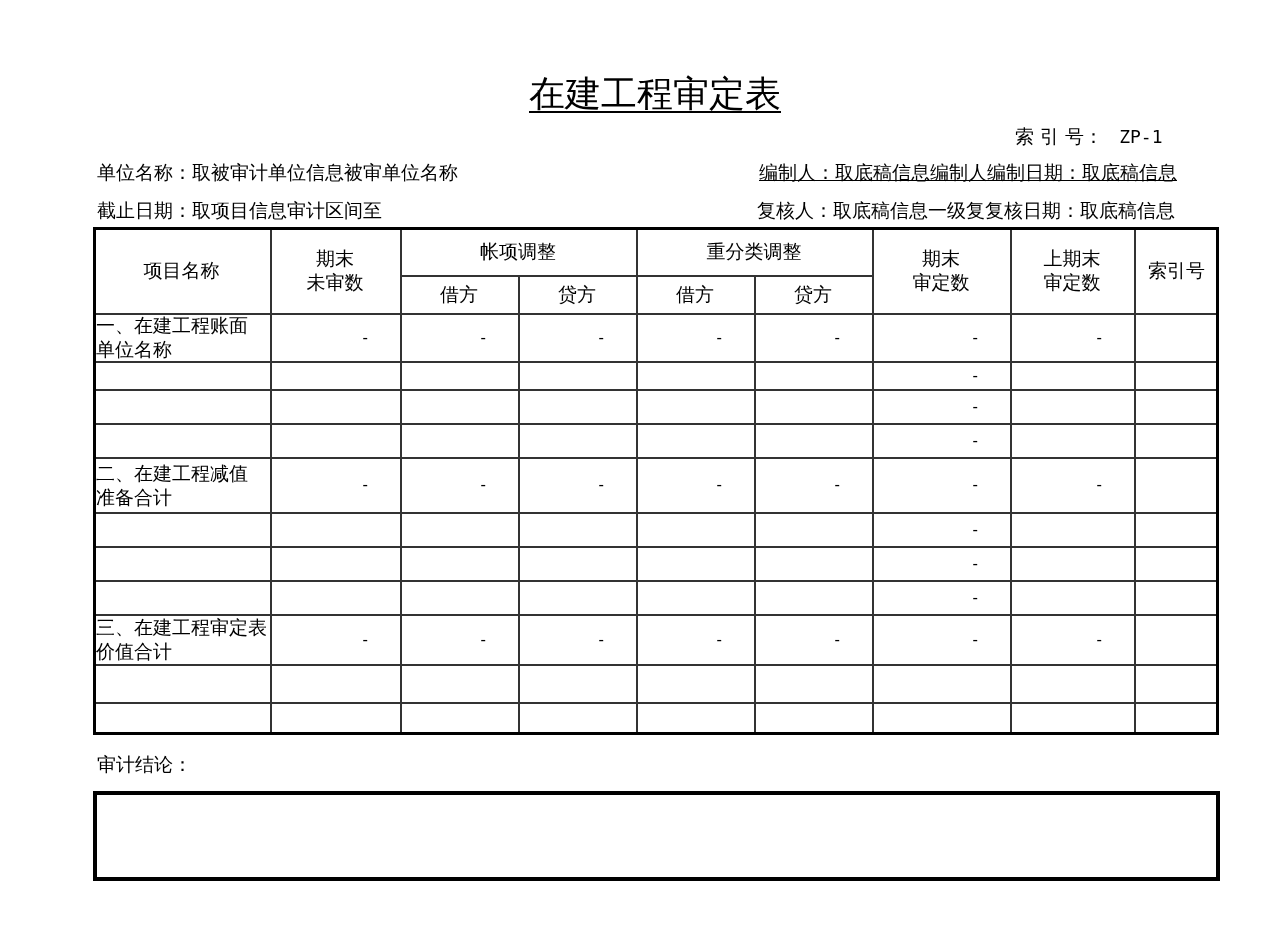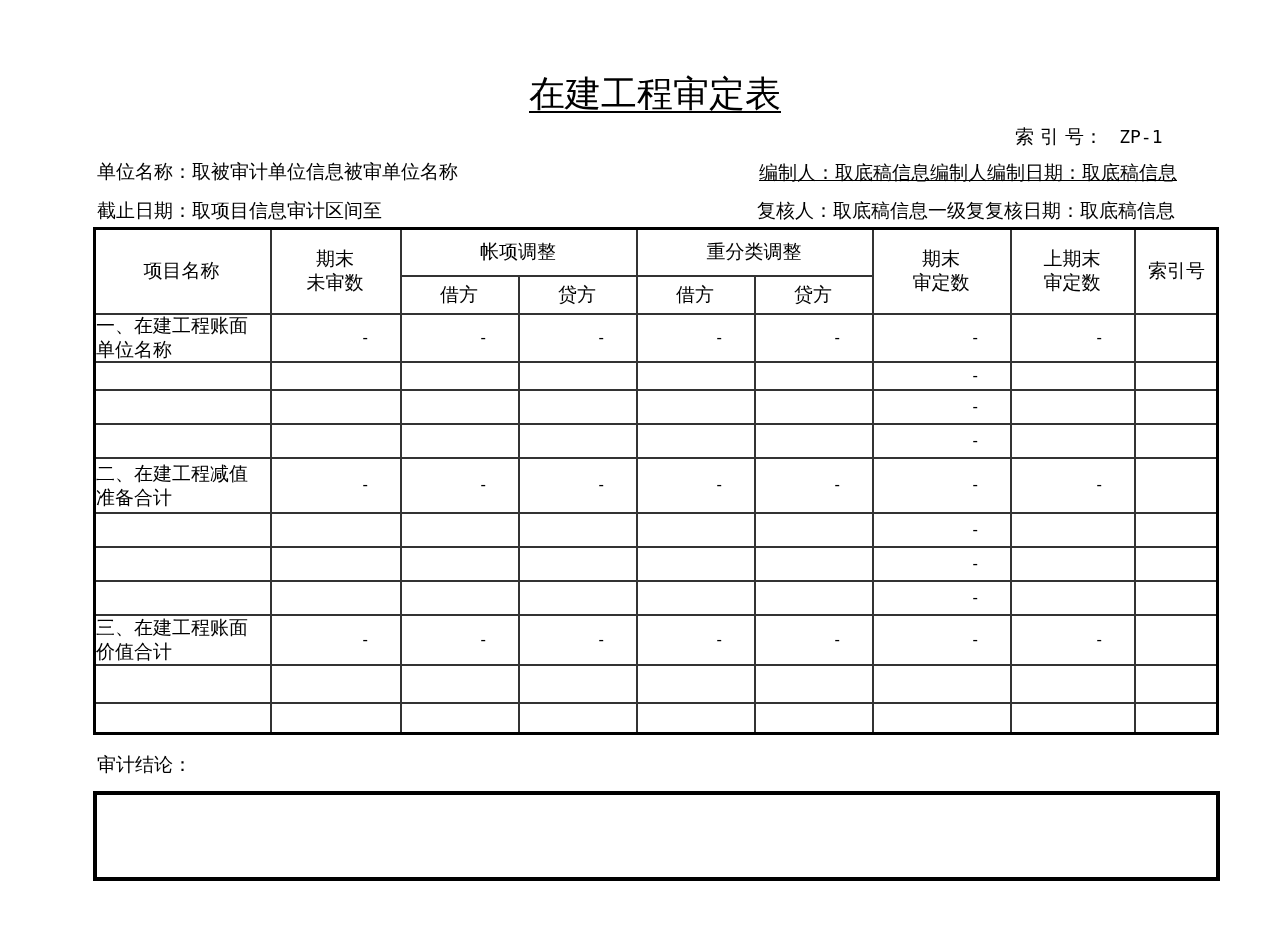--- a/index.html
+++ b/index.html
@@ -22,21 +22,21 @@
 </head>
 <body>
 
 <div class="abs title"><span>在建工程审定表</span></div>
 
 <div class="abs meta" style="left:1015px; top:124px;">
   <span>索 引 号：</span>
   <span style="font-family:'DejaVu Sans Mono','Liberation Mono',monospace; margin-left:10px; font-size:18px;">ZP-1</span>
 </div>
 
-<div class="abs meta" style="left:97px; top:160px;font-family:Liberation Serif, serif;">单位名称：取被审计单位信息被审单位名称</div>
+<div class="abs meta" style="left:97px; top:160px;">单位名称：取被审计单位信息被审单位名称</div>
 <div class="abs meta" style="left:97px; top:198px;">截止日期：取项目信息审计区间至</div>
 <div class="abs meta" style="left:759px; top:160px;text-decoration:underline;">编制人：取底稿信息编制人编制日期：取底稿信息</div>
 <div class="abs meta" style="left:757px; top:198px;">复核人：取底稿信息一级复复核日期：取底稿信息</div>
 
 <div class="grid" id="grid">
     <div class="hl" style="left: 304px; top: 45px; width: 472px;"></div>
     <div class="hl" style="left: 0px; top: 83px; width: 1120px;"></div>
     <div class="hl" style="left: 0px; top: 131px; width: 1120px;"></div>
     <div class="hl" style="left: 0px; top: 159px; width: 1120px;"></div>
     <div class="hl" style="left: 0px; top: 193px; width: 1120px;"></div>
@@ -171,21 +171,21 @@
     </div>
     <div class="num" style="left: 174px; top: 350px; width: 130px; height: 34px;"></div>
     <div class="num" style="left: 304px; top: 350px; width: 118px; height: 34px;"></div>
     <div class="num" style="left: 422px; top: 350px; width: 118px; height: 34px;"></div>
     <div class="num" style="left: 540px; top: 350px; width: 118px; height: 34px;"></div>
     <div class="num" style="left: 658px; top: 350px; width: 118px; height: 34px;"></div>
     <div class="num" style="left: 776px; top: 350px; width: 138px; height: 34px;">-</div>
     <div class="num" style="left: 914px; top: 350px; width: 124px; height: 34px;"></div>
     <div class="num" style="left: 1038px; top: 350px; width: 85px; height: 34px;"></div>
     <div class="cell left" style="left: -3px; top: 384px; width: 177px; height: 50px; flex-direction: column; align-items: flex-start; justify-content: center;">
-      <div>三、在建工程账面</div>
+      <div>三、在建工程审定表</div>
       <div>价值合计</div>
     </div>
     <div class="num" style="left: 174px; top: 384px; width: 130px; height: 50px;">-</div>
     <div class="num" style="left: 304px; top: 384px; width: 118px; height: 50px;">-</div>
     <div class="num" style="left: 422px; top: 384px; width: 118px; height: 50px;">-</div>
     <div class="num" style="left: 540px; top: 384px; width: 118px; height: 50px;">-</div>
     <div class="num" style="left: 658px; top: 384px; width: 118px; height: 50px;">-</div>
     <div class="num" style="left: 776px; top: 384px; width: 138px; height: 50px;">-</div>
     <div class="num" style="left: 914px; top: 384px; width: 124px; height: 50px;">-</div>
     <div class="num" style="left: 1038px; top: 384px; width: 85px; height: 50px;"></div>

